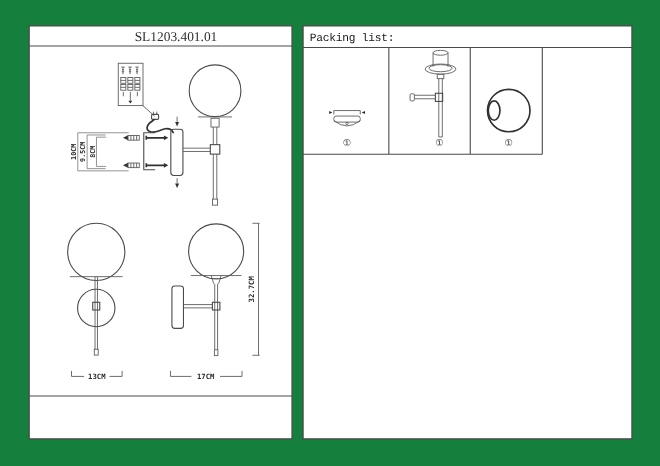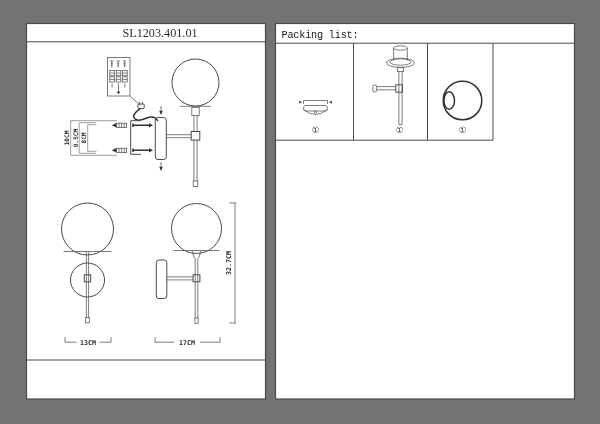--- a/index.html
+++ b/index.html
@@ -1,16 +1,16 @@
 <!DOCTYPE html>
 <html><head>
 <meta charset="utf-8">
 <style>
   html,body{margin:0;padding:0;background:#ffffff;}
-  .sheet{position:relative;width:600px;height:424px;background:#737373;overflow:hidden;
+  .sheet{position:relative;width:600px;height:424px;background:#15803d;overflow:hidden;
          font-family:"DejaVu Sans Mono", monospace;}
   svg{position:absolute;left:0;top:0;}
   svg text{fill:#222;}
   .t-title{font-family:"Liberation Serif", serif;font-size:12.2px;fill:#2e2e2e;}
   .t-header{font-family:"Liberation Mono", monospace;font-size:10.2px;fill:#161616;letter-spacing:-0.2px;}
   .t-dim{font-family:"DejaVu Sans Mono", monospace;font-size:6.6px;font-weight:bold;fill:#2a2a2a;}
   .t-dim-sm{font-family:"DejaVu Sans Mono", monospace;font-size:6.1px;font-weight:bold;fill:#2a2a2a;}
   .t-qty{font-family:"DejaVu Sans", sans-serif;font-size:8.5px;fill:#333;}
   .ln{stroke:#4a4a4a;fill:none;stroke-width:1;}
   .ln-thin{stroke:#5a5a5a;fill:none;stroke-width:0.8;}

